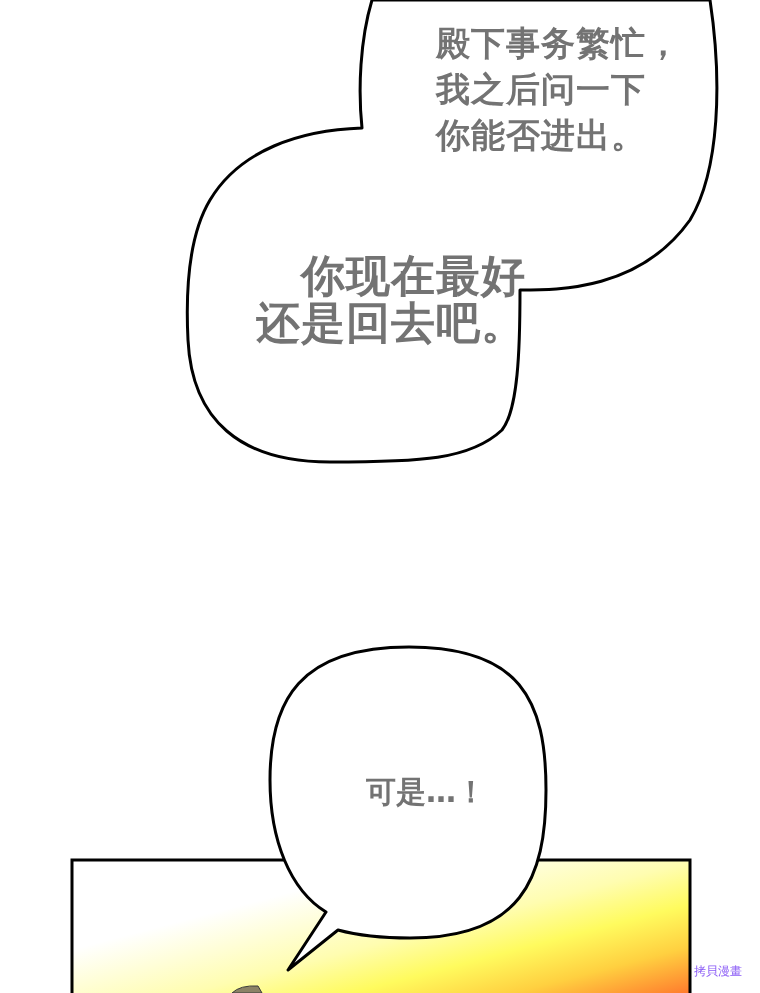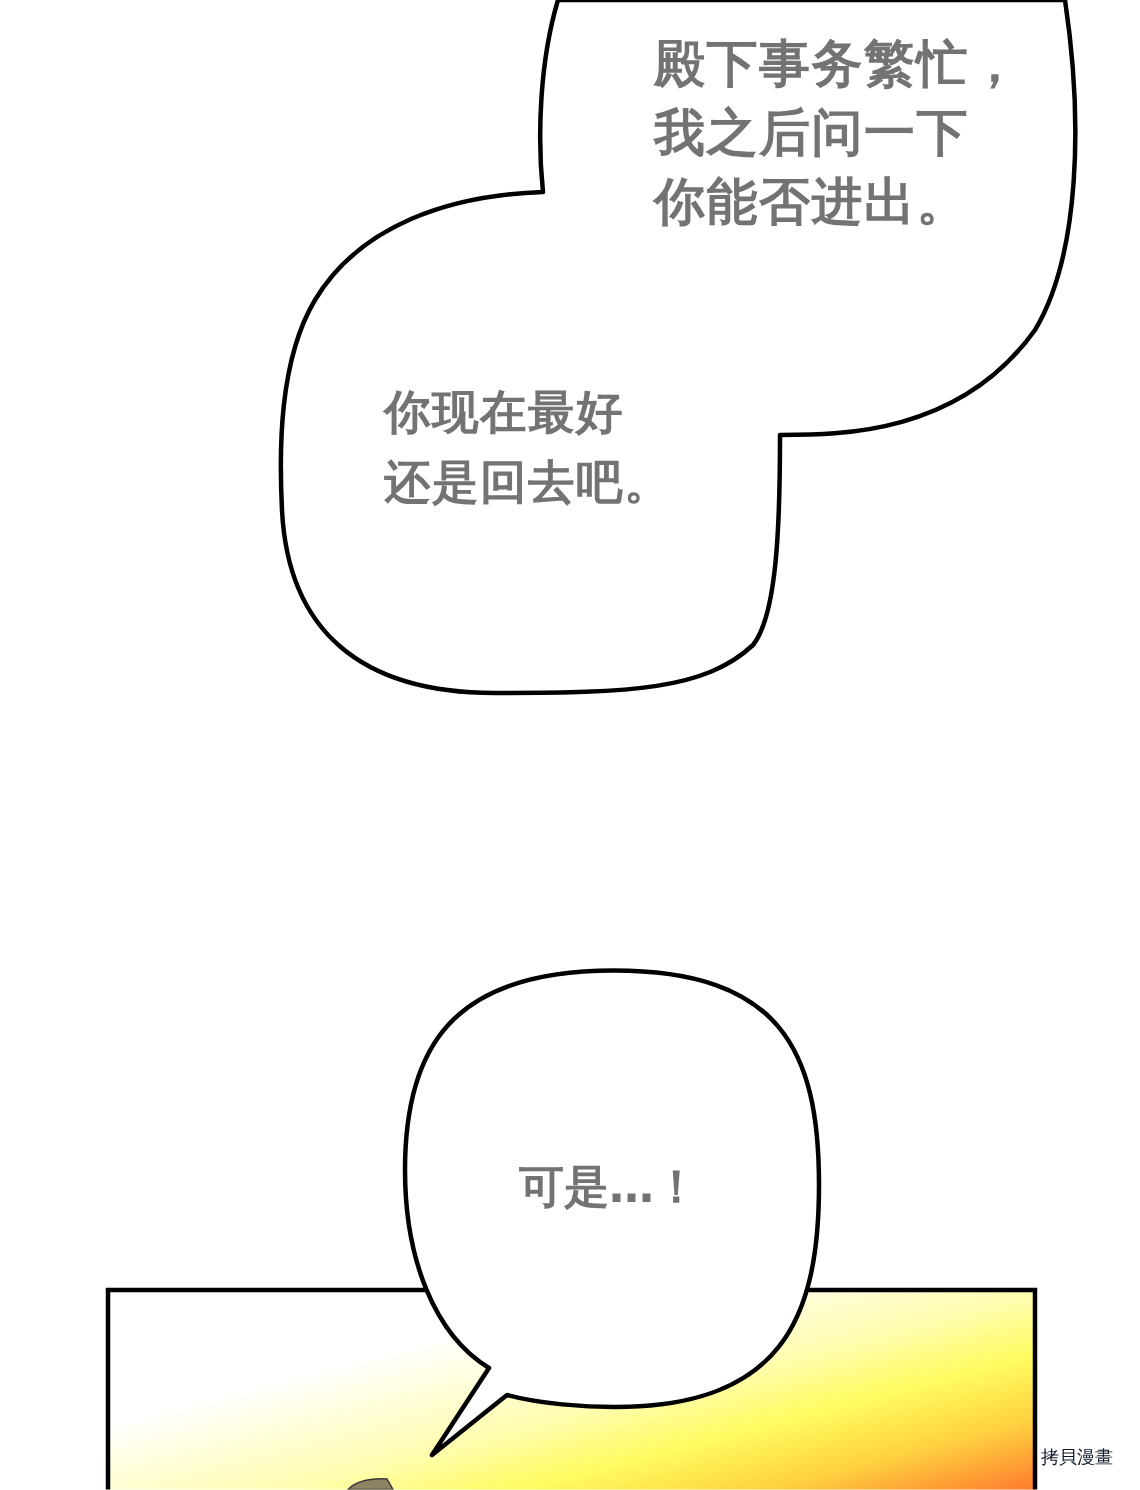--- a/index.html
+++ b/index.html
@@ -1,23 +1,23 @@
 <!DOCTYPE html>
 <html><head>
 <meta charset="utf-8">
 <style>
   html, body { margin: 0; padding: 0; background: #ffffff; }
   body { width: 760px; height: 993px; position: relative; overflow: hidden;
          font-family: "DejaVu Sans", "Liberation Sans", sans-serif; }
   svg.layer { position: absolute; left: 0; top: 0; }
   .txt { position: absolute; color: #737373; font-weight: bold; white-space: pre; }
   .t1 { left: 436px; top: 20px; font-size: 34px; line-height: 46px; letter-spacing: 1px; }
-  .t2 { left: 256px; top: 252px; font-size: 31px; line-height: 47px; letter-spacing: 1px; }
-  .t3 { left: 346px; top: 772px; font-size: 30px; line-height: 40px; }
-  .wm { position: absolute; left: 694px; top: 963px; font-size: 12px; color: #0f172a; letter-spacing: 0px; }
+  .t2 { left: 256px; top: 252px; font-size: 44px; line-height: 47px; letter-spacing: 1px; text-align: right; }
+  .t3 { left: 366px; top: 772px; font-size: 30px; line-height: 40px; }
+  .wm { position: absolute; left: 694px; top: 963px; font-size: 12px; color: #8b5cf6; letter-spacing: 0px; }
 </style>
 </head>
 <body>
 
 <svg class="layer" width="760" height="993" viewBox="0 0 760 993">
   <defs>
     <linearGradient id="panelGrad" x1="0.25" y1="0.35" x2="1" y2="1">
       <stop offset="0" stop-color="#ffffff"></stop>
       <stop offset="0.35" stop-color="#fffdb0"></stop>
       <stop offset="0.55" stop-color="#fffb5e"></stop>

